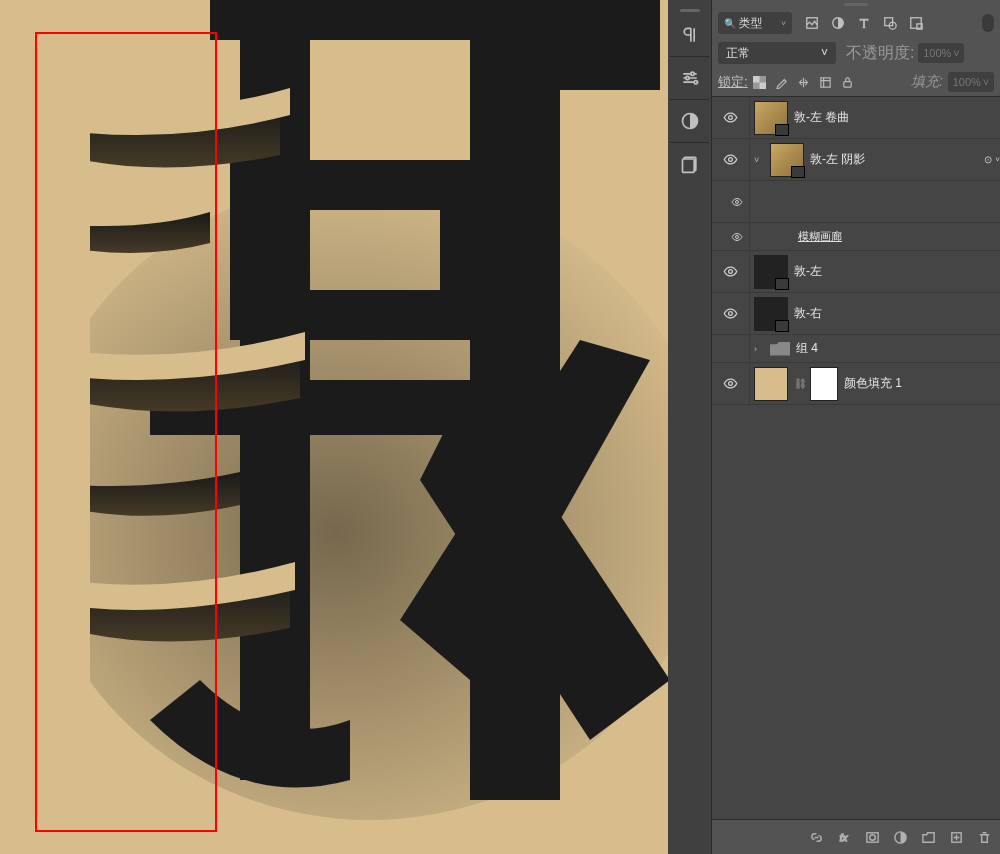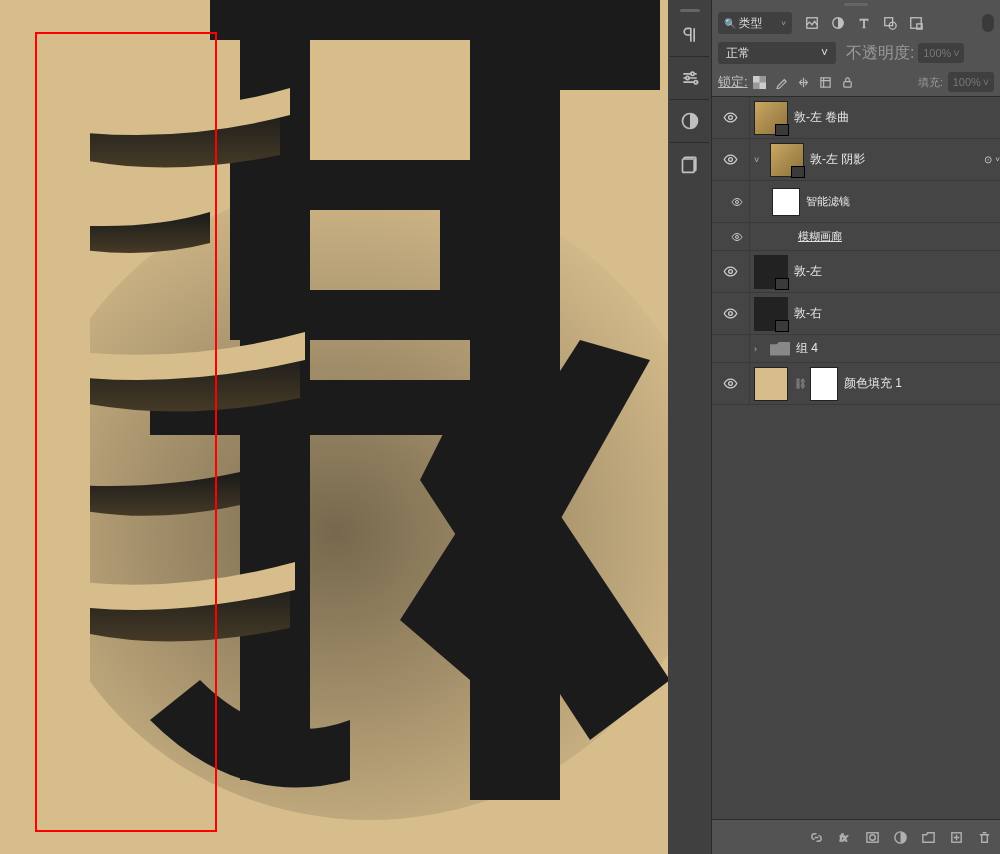--- a/index.html
+++ b/index.html
@@ -43,21 +43,21 @@
 .panel-toolbar2 { height: 30px; display: flex; align-items: center; padding: 0 6px; gap: 4px; }
 .blend-dd { width: 118px; height: 22px; background: #3f3f3f; border-radius: 3px; display: flex; align-items: center; padding: 0 8px; color: #ddd; cursor: pointer; justify-content: space-between; }
 .opacity-label { color: #999; margin-left: 6px; font-size: 16px; }
 .opacity-val { width: 46px; height: 20px; background: #3f3f3f; border-radius: 3px; color: #777; display:flex; align-items:center; justify-content:center; font-size: 11px; }
 
 .panel-toolbar3 { height: 28px; display: flex; align-items: center; padding: 0 6px; gap: 5px; }
 .lock-label { color: #c0c0c0; font-size: 13px; text-decoration: underline; }
 .lock-icons { display: flex; gap: 8px; }
 .lock-ico { width: 14px; height: 14px; color: #b8b8b8; cursor: pointer; display:flex; align-items:center; justify-content:center; }
 .lock-ico svg { width: 13px; height: 13px; }
-.fill-label { color: #999; margin-left: auto; font-size: 11px; }
+.fill-label { color: #999; margin-left: auto; font-size: 14px; font-style: italic; }
 
 .layer-list { flex: 1; overflow: auto; background: #454545; border-top: 1px solid #2b2b2b; border-bottom: 1px solid #2b2b2b; }
 .layer-row { display: flex; align-items: center; min-height: 42px; border-bottom: 1px solid #3a3a3a; position: relative; }
 .layer-row.short { min-height: 28px; }
 .eye-col { width: 38px; display: flex; align-items: center; justify-content: center; color: #d0d0d0; cursor: pointer; border-right: 1px solid #3a3a3a; align-self: stretch; }
 .eye-col svg { width: 15px; height: 15px; }
 .eye-col.indent { justify-content: flex-end; padding-right: 6px; }
 .eye-col.indent svg { width: 12px; height: 12px; }
 .eye-col.empty { color: transparent; }
 .layer-body { display: flex; align-items: center; flex: 1; gap: 6px; padding-left: 4px; }
@@ -303,24 +303,20 @@
         </div>
       </div>
 
       <div class="layer-row">
         <div class="eye-col indent">
             <svg viewBox="0 0 24 24" fill="none" stroke="currentColor" stroke-width="2">
               <path d="M2 12s3.5-7 10-7 10 7 10 7-3.5 7-10 7S2 12 2 12z"></path>
               <circle cx="12" cy="12" r="3"></circle>
             </svg>
           </div>
-        <div class="layer-body indent-1">
-          <div class="thumb mask-white" style="width:28px;height:28px"></div>
-          <span class="layer-name sub">智能滤镜</span>
-        </div>
       </div>
 
       <div class="layer-row short">
         <div class="eye-col indent">
             <svg viewBox="0 0 24 24" fill="none" stroke="currentColor" stroke-width="2">
               <path d="M2 12s3.5-7 10-7 10 7 10 7-3.5 7-10 7S2 12 2 12z"></path>
               <circle cx="12" cy="12" r="3"></circle>
             </svg>
           </div>
         <div class="layer-body indent-2">

